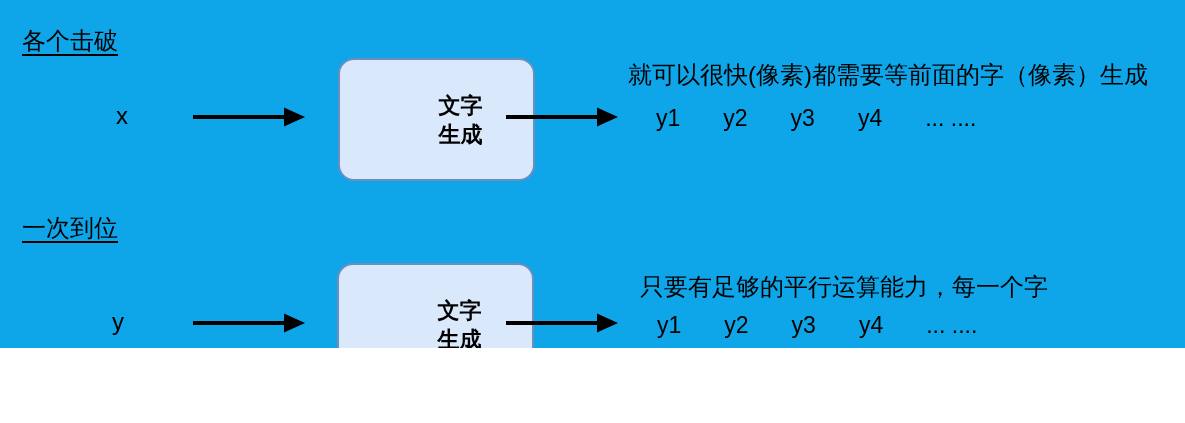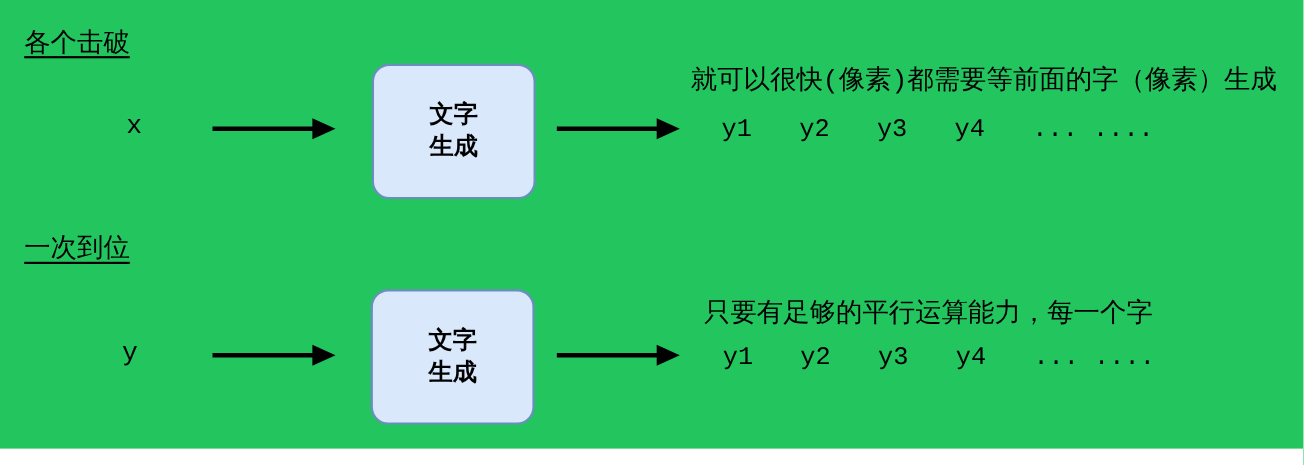--- a/index.html
+++ b/index.html
@@ -3,23 +3,23 @@
 <meta charset="utf-8">
 <style>
   html, body {
     margin: 0;
     padding: 0;
     background: #ffffff;
   }
   .stage {
     position: relative;
     width: 1185px;
-    height: 408px;
-    background: #22c55e;
-    font-family: Liberation Mono, monospace;
+    height: 348px;
+    background: #0ea5e9;
+    font-family: Liberation Sans, sans-serif;
     color: #000000;
     overflow: hidden;
   }
   .heading {
     position: absolute;
     font-size: 24px;
     line-height: 28px;
     text-decoration: underline;
     text-decoration-thickness: 2px;
     text-underline-offset: 5px;
@@ -44,20 +44,21 @@
     border-radius: 16px;
     background: #dae8fc;
     display: flex;
     flex-direction: column;
     align-items: center;
     justify-content: center;
     font-size: 22px;
     line-height: 29px;
     font-weight: bold;
     text-align: center;
+    padding-left: 48px;
   }
   .caption {
     position: absolute;
     font-size: 24px;
     line-height: 30px;
     white-space: nowrap;
   }
   .token-row {
     position: absolute;
     display: flex;

